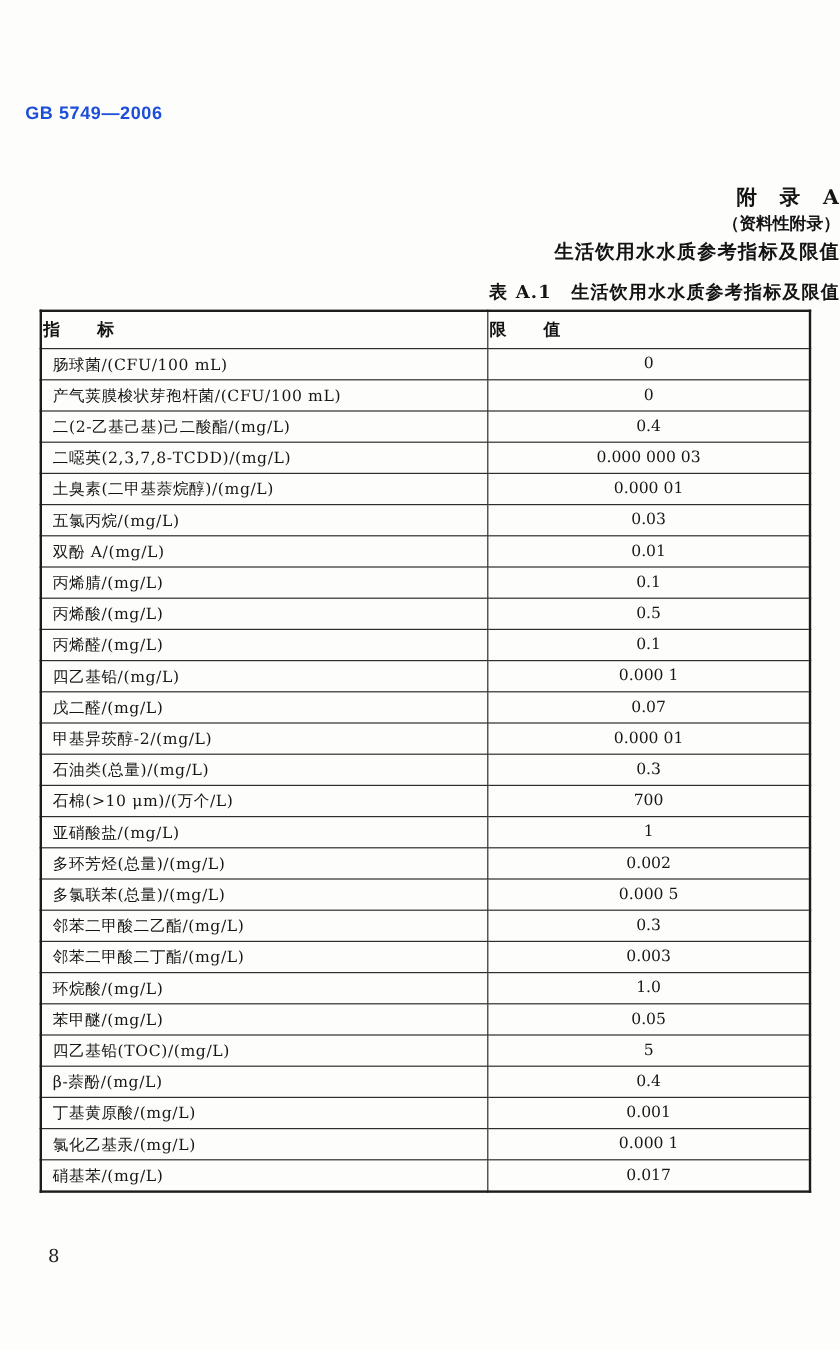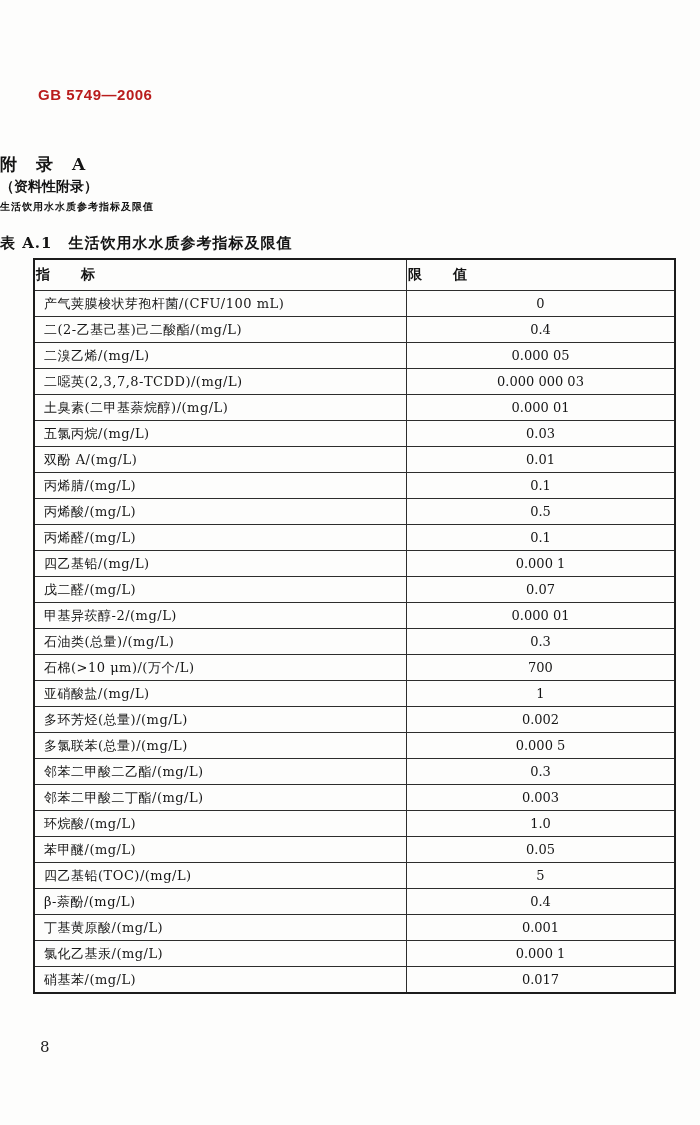--- a/index.html
+++ b/index.html
@@ -12,39 +12,39 @@
     width: 700px;
     height: 1125px;
     margin: 0 auto;
     background: #fdfdfc;
     color: #111;
     font-family: "DejaVu Serif", "Liberation Serif", serif;
     overflow: hidden;
   }
   .doc-header {
     position: absolute;
-    left: 38px;
+    left: 21px;
     top: 86px;
     font-family: "Liberation Sans", sans-serif;
     font-weight: bold;
     font-size: 15px;
     letter-spacing: 0.5px;
-    color: #b91c1c;
+    color: #1d4ed8;
   }
   .centered {
     position: absolute;
     left: 0;
     width: 100%;
-    text-align: left;
+    text-align: right;
     font-weight: bold;
     color: #141414;
   }
   .appendix-title   { top: 153px; font-size: 17px; letter-spacing: 1px; }
   .appendix-subtitle{ top: 178px; font-size: 14px; }
-  .appendix-heading { top: 200px; font-size: 10px; letter-spacing: 1px; }
+  .appendix-heading { top: 200px; font-size: 16px; letter-spacing: 1px; }
   .table-caption    { top: 234px; font-size: 15px; letter-spacing: 1px; }
 
   table.ref-table {
     position: absolute;
     left: 33px;
     top: 258px;
     width: 634px;
     border-collapse: collapse;
     border: 2px solid #1c1c1c;
     table-layout: fixed;
@@ -104,32 +104,32 @@
 
   <table class="ref-table">
     <thead>
       <tr>
         <th class="col-indicator">指　　标</th>
         <th class="col-limit">限　　值</th>
       </tr>
     </thead>
     <tbody>
         <tr>
+          <td class="cell-indicator">肠球菌/(CFU/100 mL)</td>
+          <td class="cell-limit">0</td>
+        </tr>
+        <tr>
           <td class="cell-indicator">产气荚膜梭状芽孢杆菌/(CFU/100 mL)</td>
           <td class="cell-limit">0</td>
         </tr>
         <tr>
           <td class="cell-indicator">二(2-乙基己基)己二酸酯/(mg/L)</td>
           <td class="cell-limit">0.4</td>
         </tr>
         <tr>
-          <td class="cell-indicator">二溴乙烯/(mg/L)</td>
-          <td class="cell-limit">0.000 05</td>
-        </tr>
-        <tr>
           <td class="cell-indicator">二噁英(2,3,7,8-TCDD)/(mg/L)</td>
           <td class="cell-limit">0.000 000 03</td>
         </tr>
         <tr>
           <td class="cell-indicator">土臭素(二甲基萘烷醇)/(mg/L)</td>
           <td class="cell-limit">0.000 01</td>
         </tr>
         <tr>
           <td class="cell-indicator">五氯丙烷/(mg/L)</td>
           <td class="cell-limit">0.03</td>

